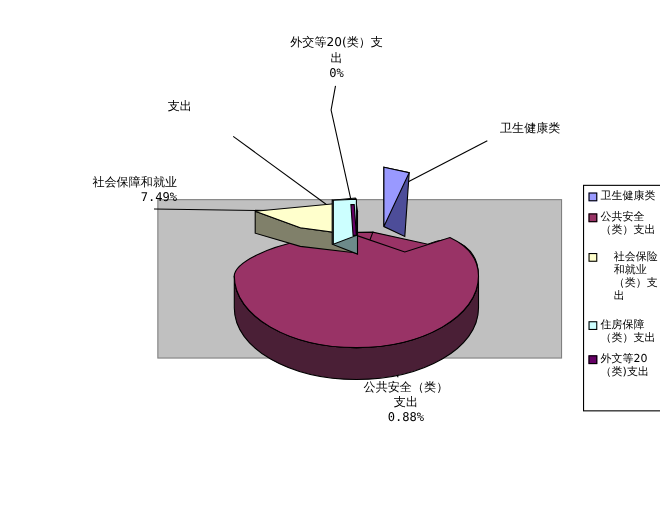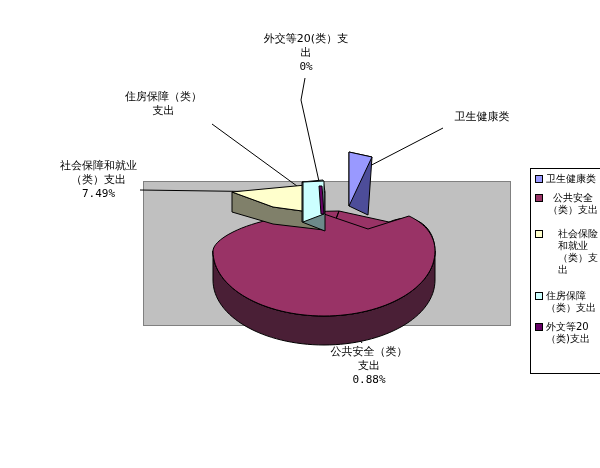--- a/index.html
+++ b/index.html
@@ -139,46 +139,44 @@
 
   </svg>
 
   <div class="label" style="left:220px; top:32px; width:148px;">
     <div>外交等20(类）支</div>
     <div>出</div>
     <div class="pct">0%</div>
   </div>
 
   <div class="label" style="left:84px; top:90px; width:135px;">
-    <div>住房保障（类）</div>
     <div>支出</div>
   </div>
 
-  <div class="label" style="left:24px; top:159px; width:125px;">
+  <div class="label" style="left:24px; top:159px; width:125px;text-align:right;">
     <div>社会保障和就业</div>
-    <div>（类）支出</div>
     <div class="pct">7.49%</div>
   </div>
 
   <div class="label" style="left:420px; top:110px; width:100px;">
     <div>卫生健康类</div>
   </div>
 
   <div class="label" style="left:282px; top:345px; width:150px;">
     <div>公共安全（类）</div>
     <div>支出</div>
     <div class="pct">0.88%</div>
   </div>
 
   <div id="legend-box">
     <div class="legend-item">
       <span class="legend-swatch" style="background:#9999ff;"></span>
       <span class="legend-text">卫生健康类</span>
     </div>
-    <div class="legend-item" style="margin-top:2px;text-align:center;">
+    <div class="legend-item" style="margin-top:2px;">
       <span class="legend-swatch" style="background:#993366;"></span>
       <span class="legend-text">公共安全（类）支出</span>
     </div>
     <div class="legend-item" style="margin-top:12px;gap:12px;">
       <span class="legend-swatch" style="background:#ffffcc;"></span>
       <span class="legend-text">社会保险和就业（类）支出</span>
     </div>
     <div class="legend-item" style="margin-top:14px;">
       <span class="legend-swatch" style="background:#ccffff;"></span>
       <span class="legend-text">住房保障（类）支出</span>

